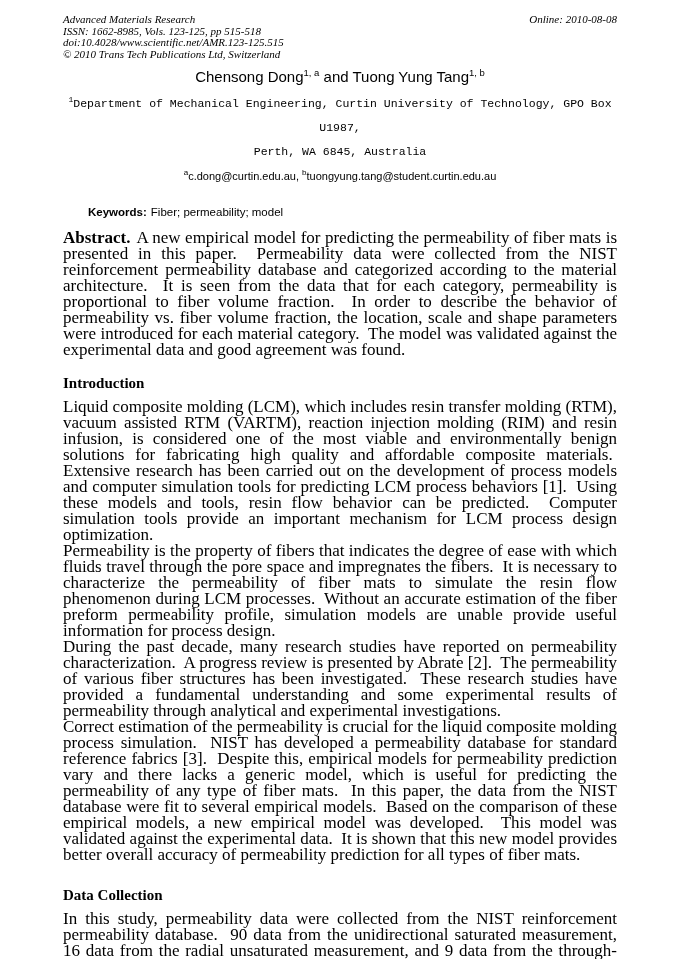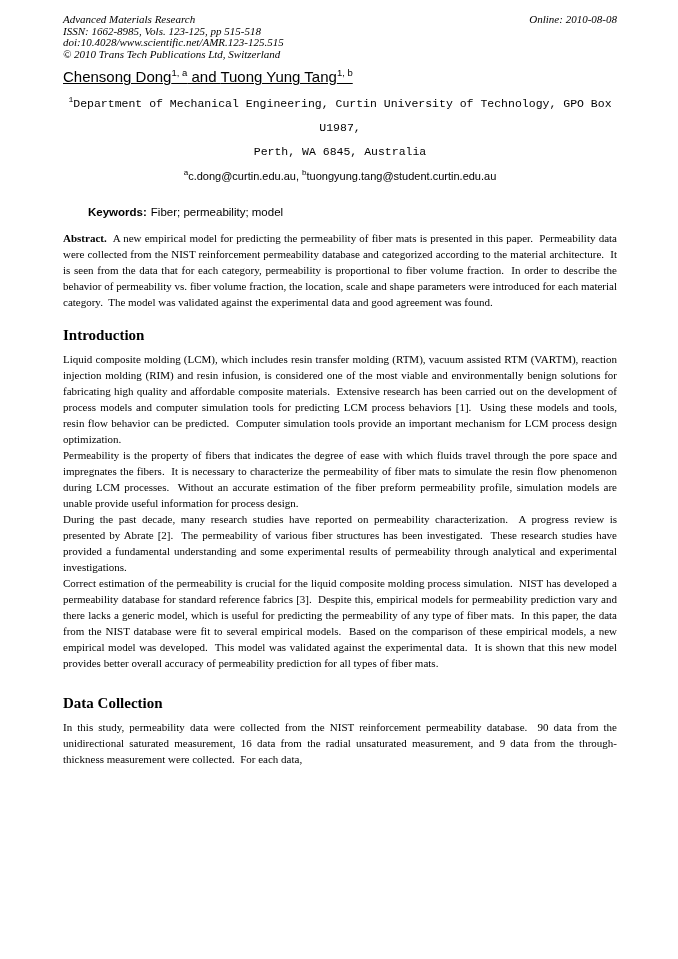--- a/index.html
+++ b/index.html
@@ -34,25 +34,24 @@
   .paper-title {
     margin-top: 27px;
     text-align: center;
     font-family: "Liberation Sans", sans-serif;
     font-weight: bold;
     font-size: 15.5px;
     line-height: 19px;
   }
   .authors-line {
     margin-top: 7px;
-    text-align: left;
+    text-align: center;
     font-family: "Liberation Sans", sans-serif;
     font-size: 15px;
     line-height: 20px;
-    text-decoration: underline;
   }
   .authors-line sup {
     font-size: 9.5px;
     line-height: 0;
   }
   .affiliation {
     margin-top: 5px;
     text-align: center;
     font-family: Liberation Mono, monospace;
     font-size: 11.5px;
@@ -74,21 +73,21 @@
     margin-top: 17px;
     font-family: "Liberation Sans", sans-serif;
     font-size: 11.5px;
     line-height: 14px;
   }
   .keywords-line .kw-label { font-weight: bold; margin-right: 4px; padding-left: 25px; }
 
   
   .body-par {
     font-family: "Liberation Serif", serif;
-    font-size: 11px;
+    font-size: 17px;
     line-height: 16px;
     text-align: justify;
     margin: 0;
   }
   .abstract-par { margin-top: 11px; }
   .abstract-par .abs-label { font-weight: bold; margin-right: 6px; }
 
   .section-heading {
     font-family: "Liberation Serif", serif;
     font-weight: bold;

